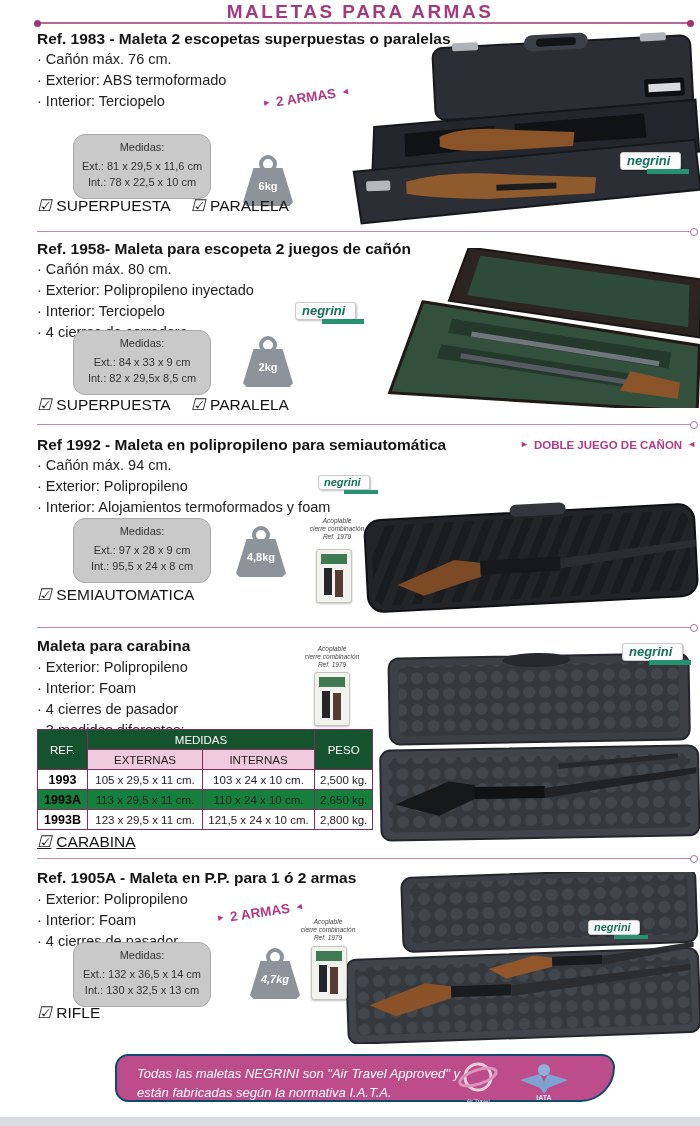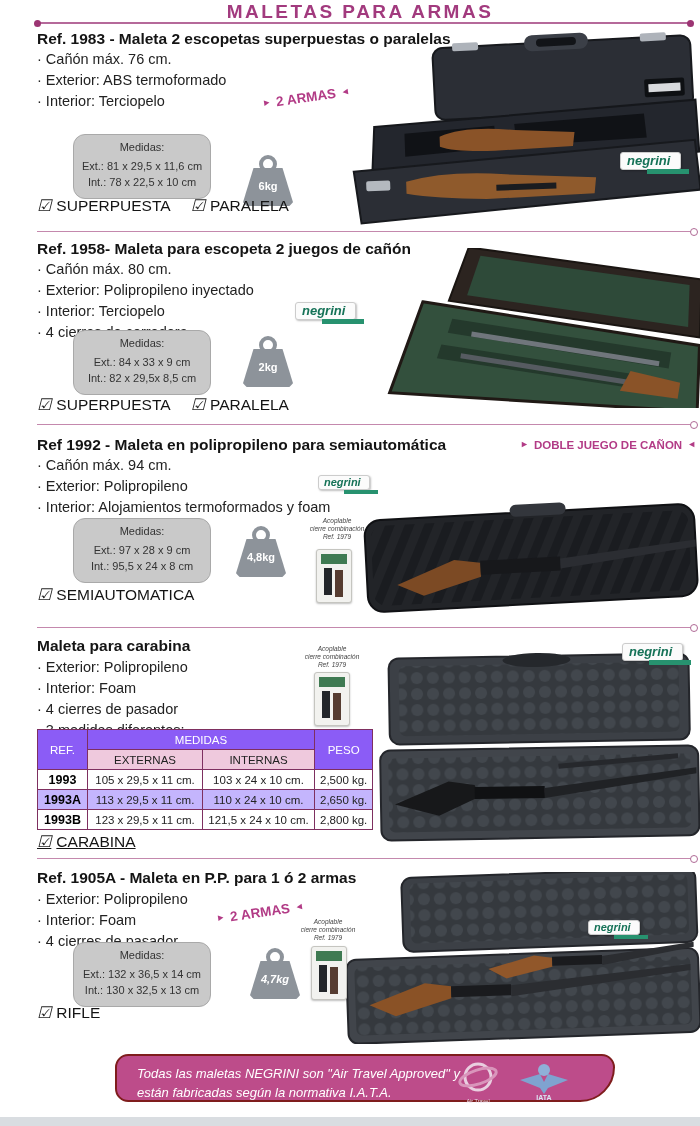--- a/index.html
+++ b/index.html
@@ -55,31 +55,31 @@
   .acc-note { position:absolute; width:84px; text-align:center; font-style:italic;
           font-size:6.5px; line-height:8px; color:#444; }
   .blister { position:absolute; width:34px; height:52px; background:#f2f2ef; border:1px solid #c5c5c0;
           border-radius:3px; box-shadow:0 1px 2px rgba(0,0,0,.25); }
   .blister::before { content:""; position:absolute; left:4px; top:4px; right:4px; height:10px; background:#3f7a52; }
   .blister::after  { content:""; position:absolute; left:7px; top:18px; width:8px; height:27px;
           background:#23262a; box-shadow:11px 2px 0 #563c31; }
 
   .ctable { position:absolute; border-collapse:collapse; font-size:11.5px; color:#222; }
   .ctable th, .ctable td { border:1px solid #7e2f60; padding:1px 5px; text-align:center; height:17px; white-space:nowrap; }
-  .ctable th.main { background:#8b5cf6; color:#fff; font-weight:normal; }
+  .ctable th.main { background:#14532d; color:#fff; font-weight:normal; }
   .ctable th.sub  { background:#efc9dd; color:#222; font-weight:normal; }
   .ctable td.ref  { font-weight:bold; font-size:12.5px; color:#000; }
-  .ctable tr.alt td { background:#c4b5fd; }
+  .ctable tr.alt td { background:#15803d; }
   .ctable col.c-ref { width:50px; } .ctable col.c-ext { width:115px; }
   .ctable col.c-int { width:112px; } .ctable col.c-peso { width:58px; }
 
   .photo { position:absolute; }
 
   .footer-box { position:absolute; left:115px; top:1054px; width:500px; height:48px; box-sizing:border-box;
-          background:#bd4c8a; border:2px solid #7f1d1d; border-radius:16px 16px 42px 16px; }
+          background:#bd4c8a; border:2px solid #0c4a6e; border-radius:16px 16px 42px 16px; }
   .footer-text { position:absolute; left:20px; top:8px; font-style:italic; font-size:13px;
           color:#fff; line-height:19px; white-space:nowrap; }
   .f-logo { position:absolute; text-align:center; }
   .f-logo .f-label { display:block; font-size:5.5px; color:#ead8e6; margin-top:-4px; }
   .iata .f-label { font-size:7px; font-weight:bold; color:#dce7f5; margin-top:-6px; }
 
   .bottom-strip { position:absolute; left:0; top:1117px; width:700px; height:9px; background:#d9dde1; }
 </style>
 </head>
 <body>

